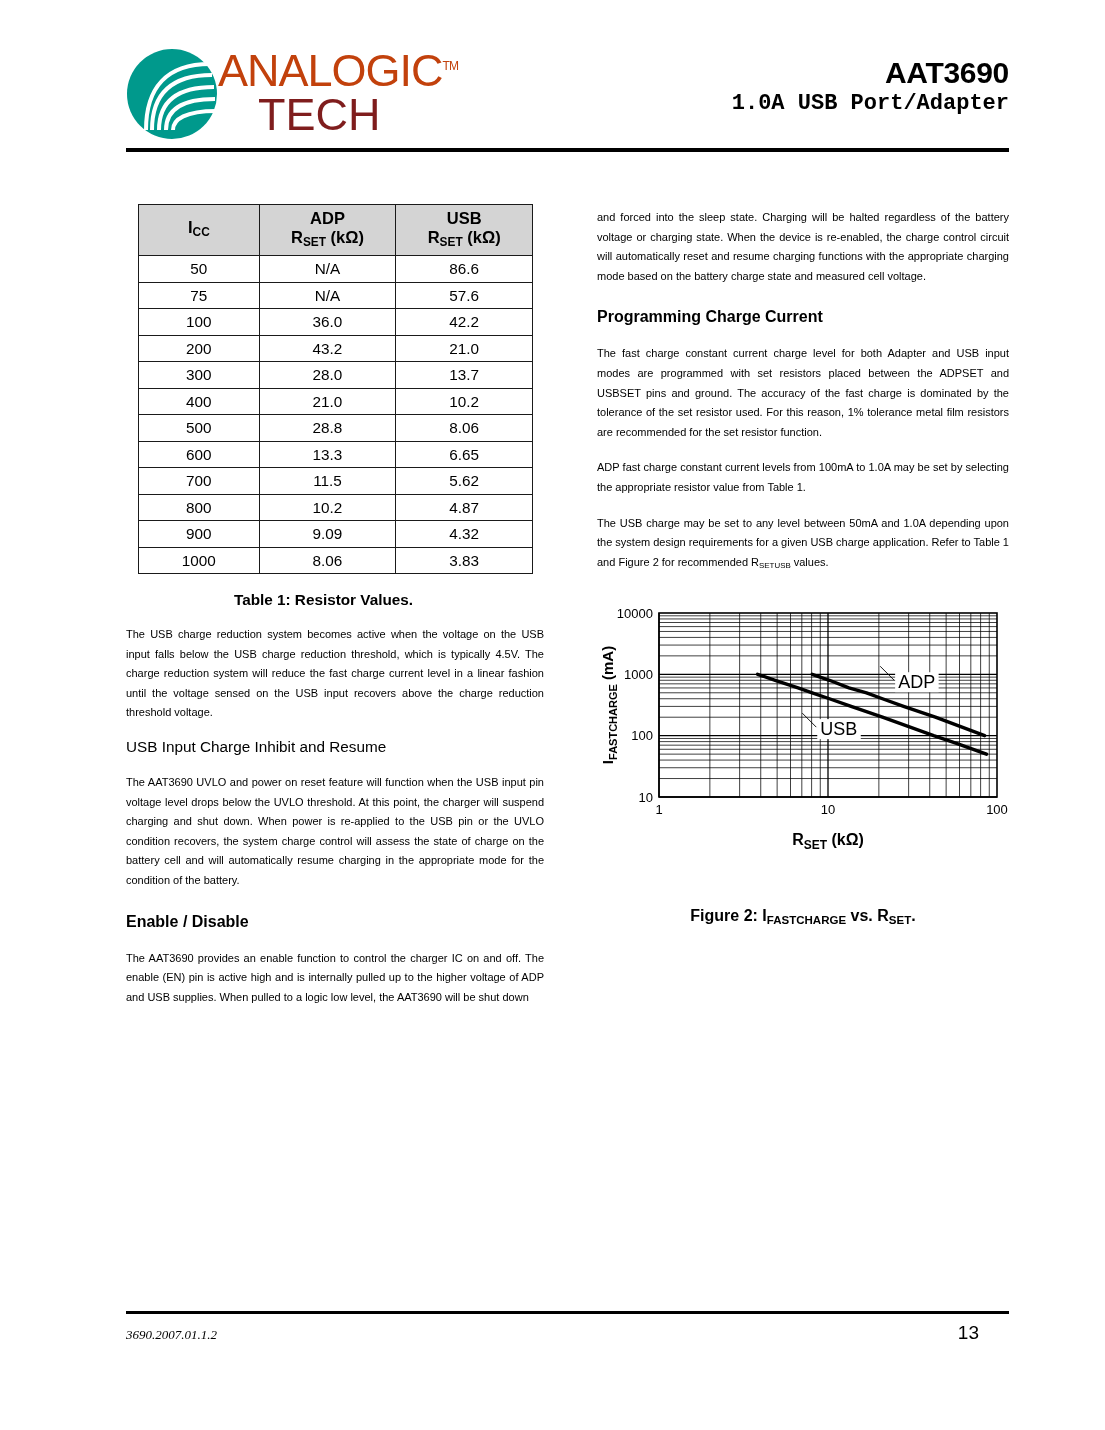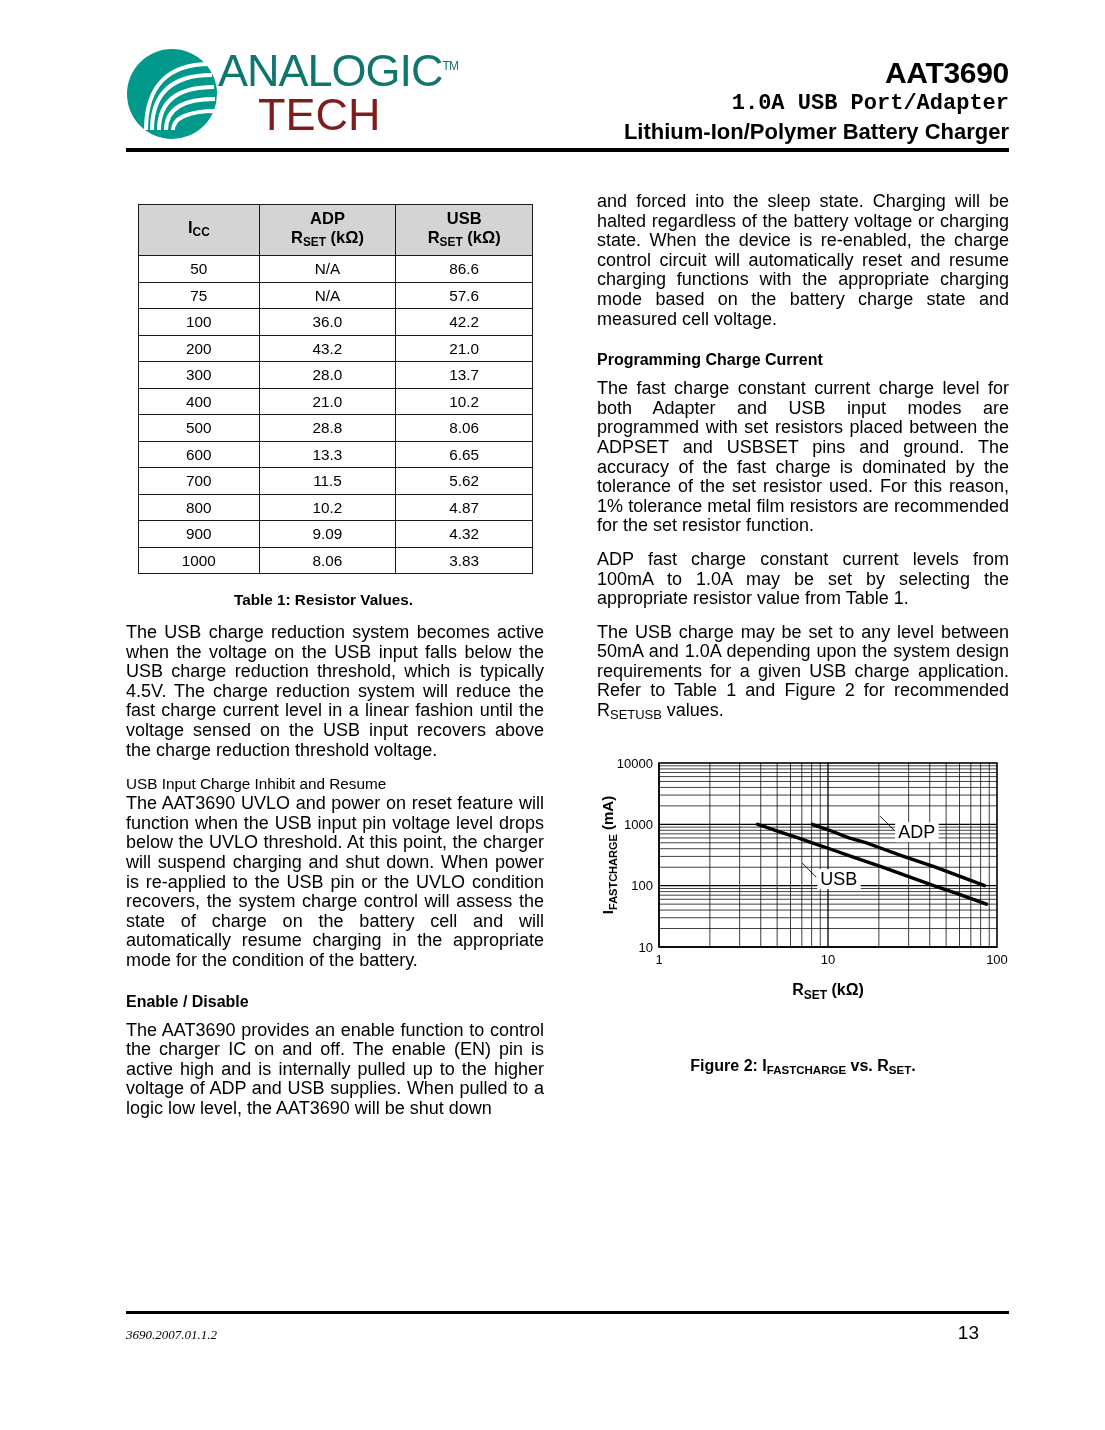--- a/index.html
+++ b/index.html
@@ -8,36 +8,36 @@
     font-family:"Liberation Sans",sans-serif;
     color:#000;-webkit-font-smoothing:antialiased;
   }
   .page{position:relative;width:1105px;height:1430px;overflow:hidden;}
 
   
   .header{position:absolute;left:126px;top:34px;width:883px;height:120px;}
   .logo{position:absolute;left:0;top:8px;width:300px;height:110px;}
   .logo-mark{position:absolute;left:0;top:6px;width:92px;height:92px;}
   .logo-text{position:absolute;left:92px;top:2px;width:210px;height:100px;}
-  .logo-word1{font-size:45px;letter-spacing:-1px;line-height:44px;font-weight:400;color:#0f766e;}
+  .logo-word1{font-size:45px;letter-spacing:-1px;line-height:44px;font-weight:400;color:#c2410c;}
   .logo-word2{font-size:45px;letter-spacing:0px;line-height:44px;font-weight:300;color:#7f1d1d;margin-left:40px;}
   .tm{font-size:12px;vertical-align:super;}
 
   .titles{position:absolute;right:0;top:22px;text-align:right;}
   .t1{font-size:30px;font-weight:bold;line-height:34px;letter-spacing:-0.3px;}
   .t2{font-size:22px;font-weight:bold;line-height:28px;font-family:Liberation Mono, monospace;}
   .t3{font-size:22px;font-weight:bold;line-height:28px;}
   .rule-top{position:absolute;left:126px;top:148px;width:883px;height:4px;background:#000;}
 
   
   .col-left{position:absolute;left:126px;top:192px;width:418px;}
   .col-right{position:absolute;left:597px;top:192px;width:412px;}
 
   p.body{
-    font-size:18px;line-height:19.6px;margin:0 0 14px 0;
+    font-size:11px;line-height:19.6px;margin:16px 0 14px 0;
     text-align:justify;
   }
   p.body.last{margin-bottom:0;}
   h2.sec{
     font-size:16px;font-weight:bold;margin:20px 0 8px 0;line-height:22px;
   }
   h3.sub{
     font-size:15.3px;font-weight:normal;margin:0 0 0 0;line-height:20px;
   }
   sub{font-size:0.72em;vertical-align:-0.22em;font-weight:inherit;}
@@ -93,21 +93,20 @@
       </svg>
       <div class="logo-text">
         <div class="logo-word1"><span>ANALOGIC</span><span class="tm">TM</span></div>
         <div class="logo-word2">TECH</div>
       </div>
     </div>
 
     <div class="titles">
       <div class="t1">AAT3690</div>
       <div class="t2">1.0A USB Port/Adapter</div>
-      <div class="t3">Lithium-Ion/Polymer Battery Charger</div>
     </div>
   </div>
   <div class="rule-top"></div>
 
   <div class="col-left">
 
     <table class="rtab">
       <colgroup>
           <col class="c1">
           <col class="c2">

